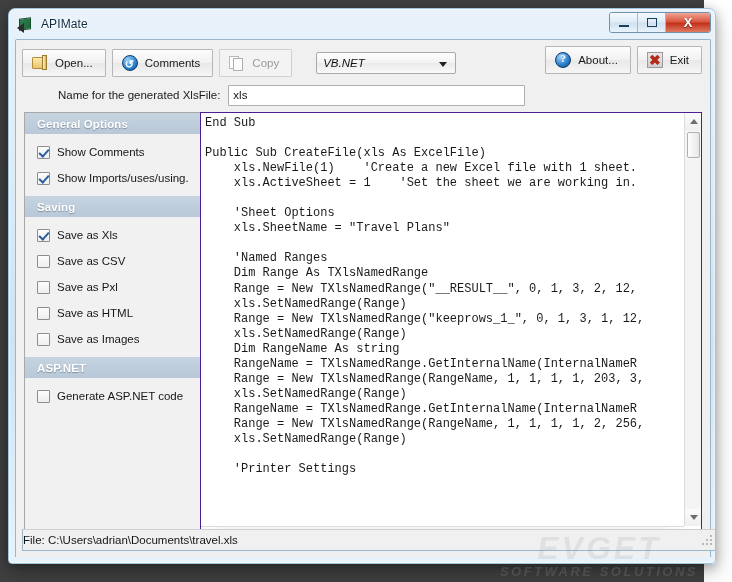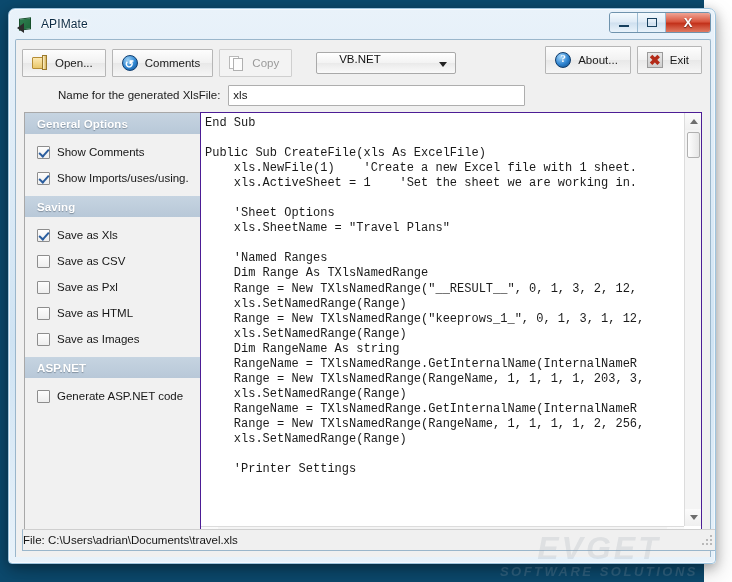--- a/index.html
+++ b/index.html
@@ -6,21 +6,21 @@
   html, body {
     margin: 0; padding: 0;
     width: 732px; height: 582px;
     background: #ffffff;
     font-family: "Liberation Sans", sans-serif;
     overflow: hidden;
   }
   #root {
     position: relative;
     width: 704px; height: 582px;
-    background: #0c4a6e;
+    background: #404040;
   }
 
   
   .window {
     position: absolute;
     left: 8px; top: 8px;
     width: 708px; height: 556px;
     border-radius: 7px 7px 4px 4px;
     background: linear-gradient(180deg,#e9f2fa 0%, #dbeaf6 35%, #cfe3f3 60%, #e8f2fa 100%);
     border: 1px solid #9fc4dd;
@@ -180,25 +180,26 @@
     color:#b32a18; font-size:14px; font-weight:bold; line-height:1;
   }
 
   .combo {
     height: 22px;
     width: 140px;
     margin-left: 18px;
     border: 1px solid #a9a9a9;
     border-radius: 2px;
     background: linear-gradient(180deg,#ffffff 0%,#f3f3f3 48%,#eaeaea 52%,#fafafa 100%);
-    display: flex; align-items: flex-start;
-    padding-left: 22px;
+    display: flex; align-items: center;
+    padding-left: 6px;
     font-size: 11.5px;
     color: #111;
     position: relative;
+    font-style: italic;
   }
   .combo .caret {
     position: absolute; right: 8px; top: 9px;
     width: 0; height: 0;
     border-left: 4px solid transparent;
     border-right: 4px solid transparent;
     border-top: 5px solid #222;
   }
   .tb-right {
     position: absolute;

